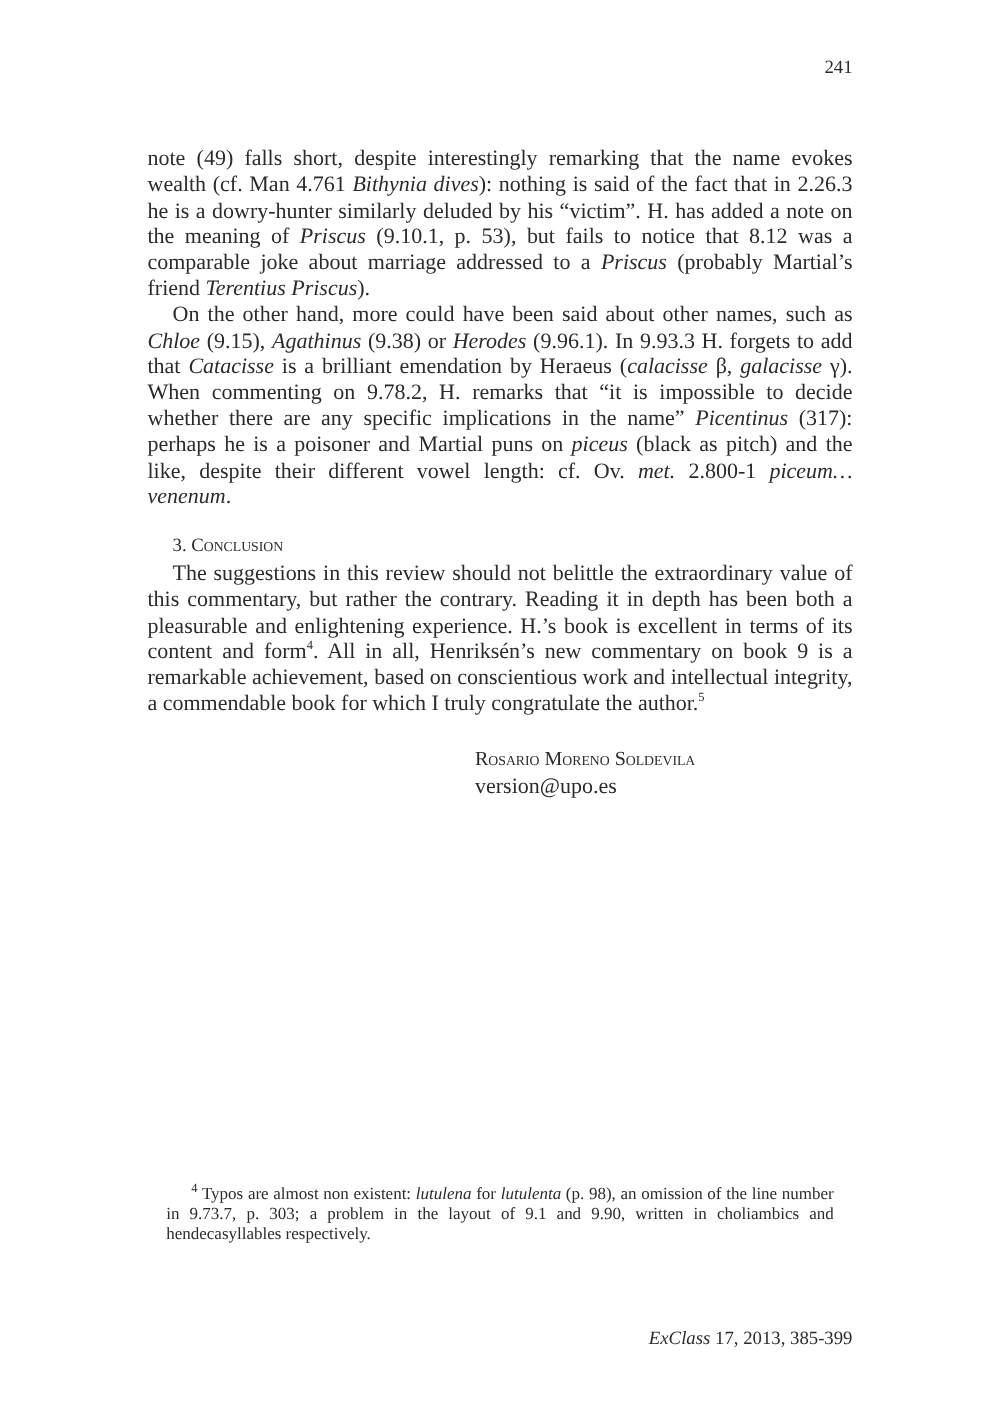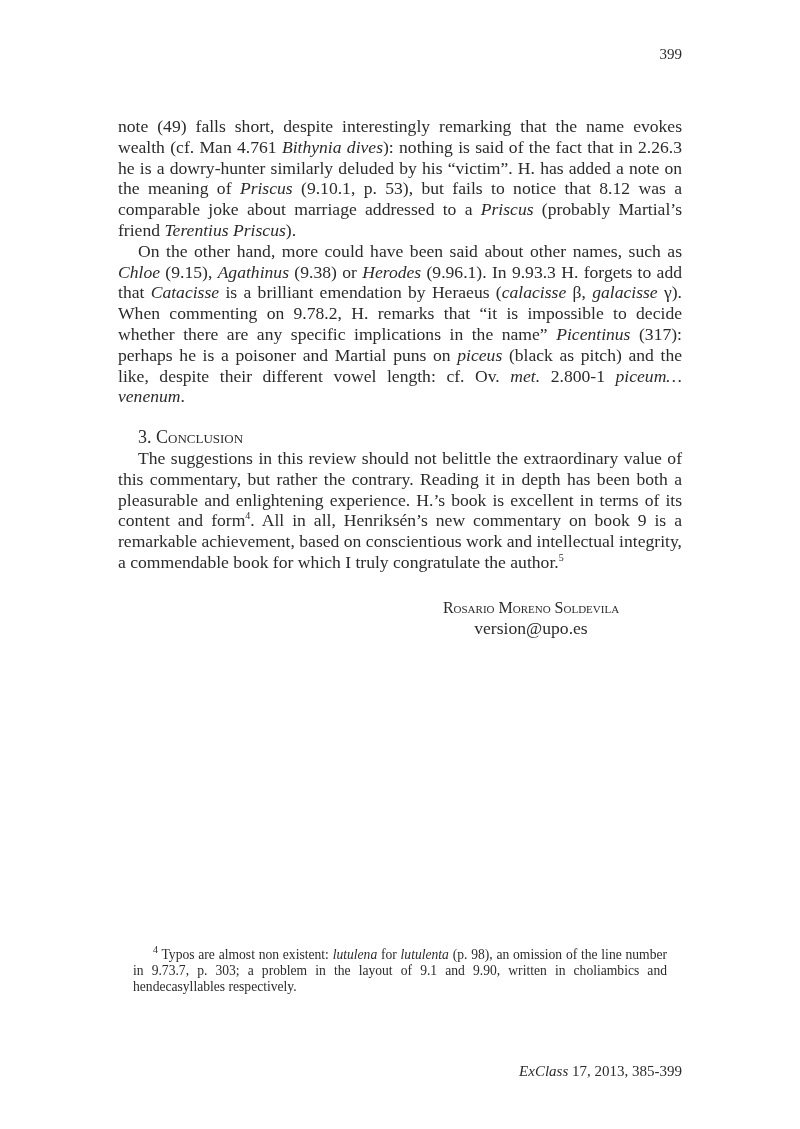--- a/index.html
+++ b/index.html
@@ -4,35 +4,35 @@
 <style>
   html, body { margin:0; padding:0; background:#fff; }
   body { width:800px; height:1129px; position:relative; overflow:hidden;
          font-family:"Liberation Serif","DejaVu Serif",serif; color:#2b2b2b; }
   .running-head { position:absolute; top:46px; left:118px; width:564px; height:22px; font-size:15px; }
   .running-title { position:absolute; left:155px; top:0; font-variant:small-caps; letter-spacing:0.2px; }
   .page-num { position:absolute; right:0; top:0; }
   .body { position:absolute; left:118px; top:116px; width:564px; font-size:17.6px; line-height:20.8px; text-align:justify; }
   .body p { margin:0; }
   .indent { text-indent:20px; }
-  .section-head { margin-top:20px !important; font-size:18px; line-height:20.8px; text-indent:20px; }
+  .section-head { margin-top:20px !important; font-size:15px; line-height:20.8px; text-indent:20px; }
   .sc { font-variant:small-caps; }
   sup { font-size:10px; line-height:0; vertical-align:super; }
-  .sig { position:absolute; left:380px; top:597px; width:302px; text-align:center; font-size:17.6px; line-height:21px; }
+  .sig { position:absolute; left:380px; top:597px; width:302px; text-align:left; font-size:17.6px; line-height:21px; }
   .sig .name { font-variant:small-caps; font-size:16px; }
   .footnotes { position:absolute; left:118px; top:932px; width:564px; font-size:13.6px; line-height:16.2px; text-align:justify; }
   .footnotes p { margin:15px; text-indent:20px; }
   .footer { position:absolute; top:1063px; right:118px; font-size:15px;text-align:right; }
   i { }
 </style>
 </head>
 <body>
 
 <div class="running-head">
-  <span class="page-num">399</span>
+  <span class="page-num">241</span>
 </div>
 
 <div class="body">
   <p><span>note (49) falls short, despite interestingly remarking that the name evokes wealth (cf. Man 4.761 </span><i>Bithynia dives</i><span>): nothing is said of the fact that in 2.26.3 he is a dowry-hunter similarly deluded by his “victim”. H. has added a note on the meaning of </span><i>Priscus</i><span> (9.10.1, p. 53), but fails to notice that 8.12 was a comparable joke about marriage addressed to a </span><i>Priscus</i><span> (probably Martial’s friend </span><i>Terentius Priscus</i><span>).</span></p>
 
   <p class="indent"><span>On the other hand, more could have been said about other names, such as </span><i>Chloe</i><span> (9.15), </span><i>Agathinus</i><span> (9.38) or </span><i>Herodes</i><span> (9.96.1). In 9.93.3 H. forgets to add that </span><i>Catacisse</i><span> is a brilliant emendation by Heraeus (</span><i>calacisse</i><span> β, </span><i>galacisse</i><span> γ). When commenting on 9.78.2, H. remarks that “it is impossible to decide whether there are any specific implications in the name” </span><i>Picentinus</i><span> (317): perhaps he is a poisoner and Martial puns on </span><i>piceus</i><span> (black as pitch) and the like, despite their different vowel length: cf. Ov. </span><i>met.</i><span> 2.800-1 </span><i>piceum… venenum</i><span>.</span></p>
 
   <p class="section-head"><span>3. </span><span class="sc">Conclusion</span></p>
 
   <p class="indent"><span>The suggestions in this review should not belittle the extraordinary value of this commentary, but rather the contrary. Reading it in depth has been both a pleasurable and enlightening experience. H.’s book is excellent in terms of its content and form</span><sup>4</sup><span>. All in all, Henriksén’s new commentary on book 9 is a remarkable achievement, based on conscientious work and intellectual integrity, a commendable book for which I truly congratulate the author.</span><sup>5</sup></p>

